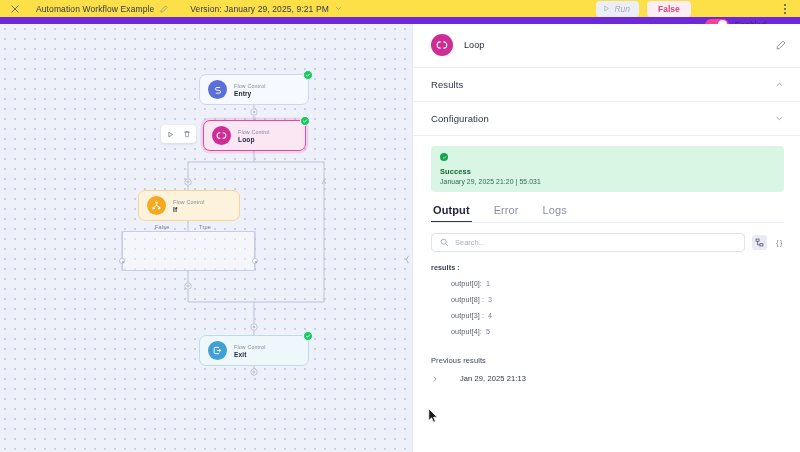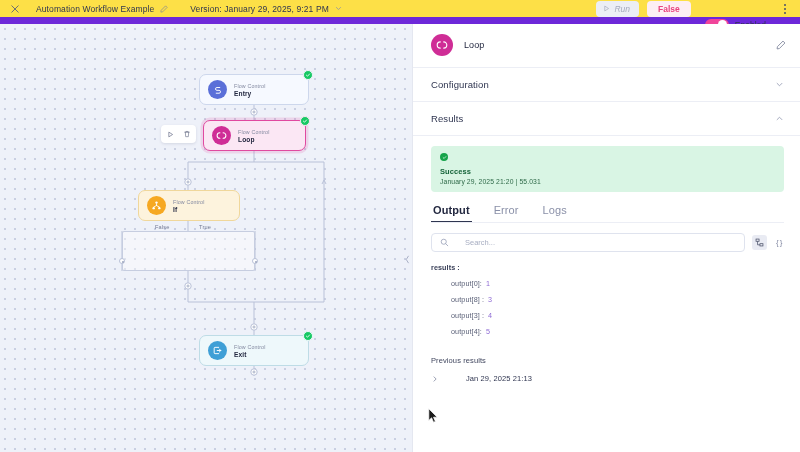--- a/index.html
+++ b/index.html
@@ -179,21 +179,21 @@
   .success .s-sub { font-size: 6.8px; color: #2f6a49; margin-top: 2px; letter-spacing: .1px; }
 
   .tabs { display: flex; gap: 20px; margin-top: 8px; border-bottom: 1px solid #eceef5; }
   .tab {
     font-size: 11px; color: #8a90a8; padding: 4px 2px 5px 2px; cursor: pointer; letter-spacing: .1px;
   }
   .tab.active { color: #232840; font-weight: 700; border-bottom: 1.5px solid #3d4val; border-bottom: 1.5px solid #2f3550; }
 
   .searchrow { display: flex; align-items: center; gap: 7px; margin-top: 10px; }
   .searchbox {
-    flex: 1; display: flex; align-items: center; gap: 16px;
+    flex: 1; display: flex; align-items: center; gap: 6px;
     border: 1px solid #dfe3ee; border-radius: 4px; padding: 4px 8px;
     background: #fff;
   }
   .searchbox input {
     border: 0; outline: 0; font-size: 7.5px; color: #2f3550; width: 100%;
     font-family: "Liberation Sans", sans-serif; background: transparent;
   }
   .searchbox input::placeholder { color: #a8aec2; }
   .sq-btn {
     width: 15px; height: 15px; border-radius: 3px; background: #e9ebf3;
@@ -203,21 +203,21 @@
     font-size: 8px; color: #858ba4; cursor: pointer; padding: 0 2px; letter-spacing: -.5px;
   }
 
   .kv { margin-top: 11px; }
   .kv .root { font-size: 7.2px; color: #3a4059; font-weight: 700; letter-spacing: .1px; }
   .kv .row { display: flex; gap: 4px; margin-top: 7px; padding-left: 20px; }
   .kv .k { font-size: 7.2px; color: #5b6178; letter-spacing: .1px; }
   .kv .v { font-size: 7.2px; color: #8e6bd4; letter-spacing: .1px; }
 
   .prev-ttl { font-size: 7.5px; color: #41475f; margin-top: 20px; letter-spacing: .1px; }
-  .prev-row { display: flex; align-items: center; gap: 11px; margin-top: 9px; cursor: pointer; }
+  .prev-row { display: flex; align-items: center; gap: 5px; margin-top: 9px; cursor: pointer; }
   .prev-row .chev { width: 18px; color: #767d97; display: flex; justify-content: flex-start; }
   .prev-row .pt { font-size: 7.5px; color: #2f3550; letter-spacing: .1px; margin-left: 6px; }
 </style>
 </head>
 <body>
 
 <div class="app">
 
   <div class="topbar">
     <div class="tb-close">
@@ -405,35 +405,35 @@
         <div class="ttl">Loop</div>
         <div class="sp"></div>
         <div class="edit">
           <svg width="10" height="10" viewBox="0 0 12 12">
               <path d="M8.4 1.3 L10.7 3.6 L4 10.3 L1.3 10.7 L1.7 8 Z" fill="none" stroke="#7b8199" stroke-width="1" stroke-linejoin="round"></path>
             </svg>
         </div>
       </div>
 
       <div class="accordion">
+        <div class="lbl">Results</div>
+        <div class="sp"></div>
+        <div class="chev">
+          <svg width="9" height="9" viewBox="0 0 12 12">
+              <path d="M2.8 7.5 L6 4.3 L9.2 7.5" fill="none" stroke="#9198b0" stroke-width="1.1" stroke-linecap="round" stroke-linejoin="round"></path>
+            </svg>
+        </div>
+      </div>
+
+      <div class="accordion">
         <div class="lbl">Configuration</div>
         <div class="sp"></div>
         <div class="chev">
           <svg width="9" height="9" viewBox="0 0 12 12">
               <path d="M2.8 4.5 L6 7.7 L9.2 4.5" fill="none" stroke="#9198b0" stroke-width="1.1" stroke-linecap="round" stroke-linejoin="round"></path>
-            </svg>
-        </div>
-      </div>
-
-      <div class="accordion">
-        <div class="lbl">Results</div>
-        <div class="sp"></div>
-        <div class="chev">
-          <svg width="9" height="9" viewBox="0 0 12 12">
-              <path d="M2.8 7.5 L6 4.3 L9.2 7.5" fill="none" stroke="#9198b0" stroke-width="1.1" stroke-linecap="round" stroke-linejoin="round"></path>
             </svg>
         </div>
       </div>
 
       <div class="results-body">
 
         <div class="success">
           <div class="dot">
             <svg width="5" height="5" viewBox="0 0 10 10">
                 <path d="M2.3 5.2 L4.2 7 L7.7 3.2" fill="none" stroke="#d9f5e4" stroke-width="1.6" stroke-linecap="round" stroke-linejoin="round"></path>

